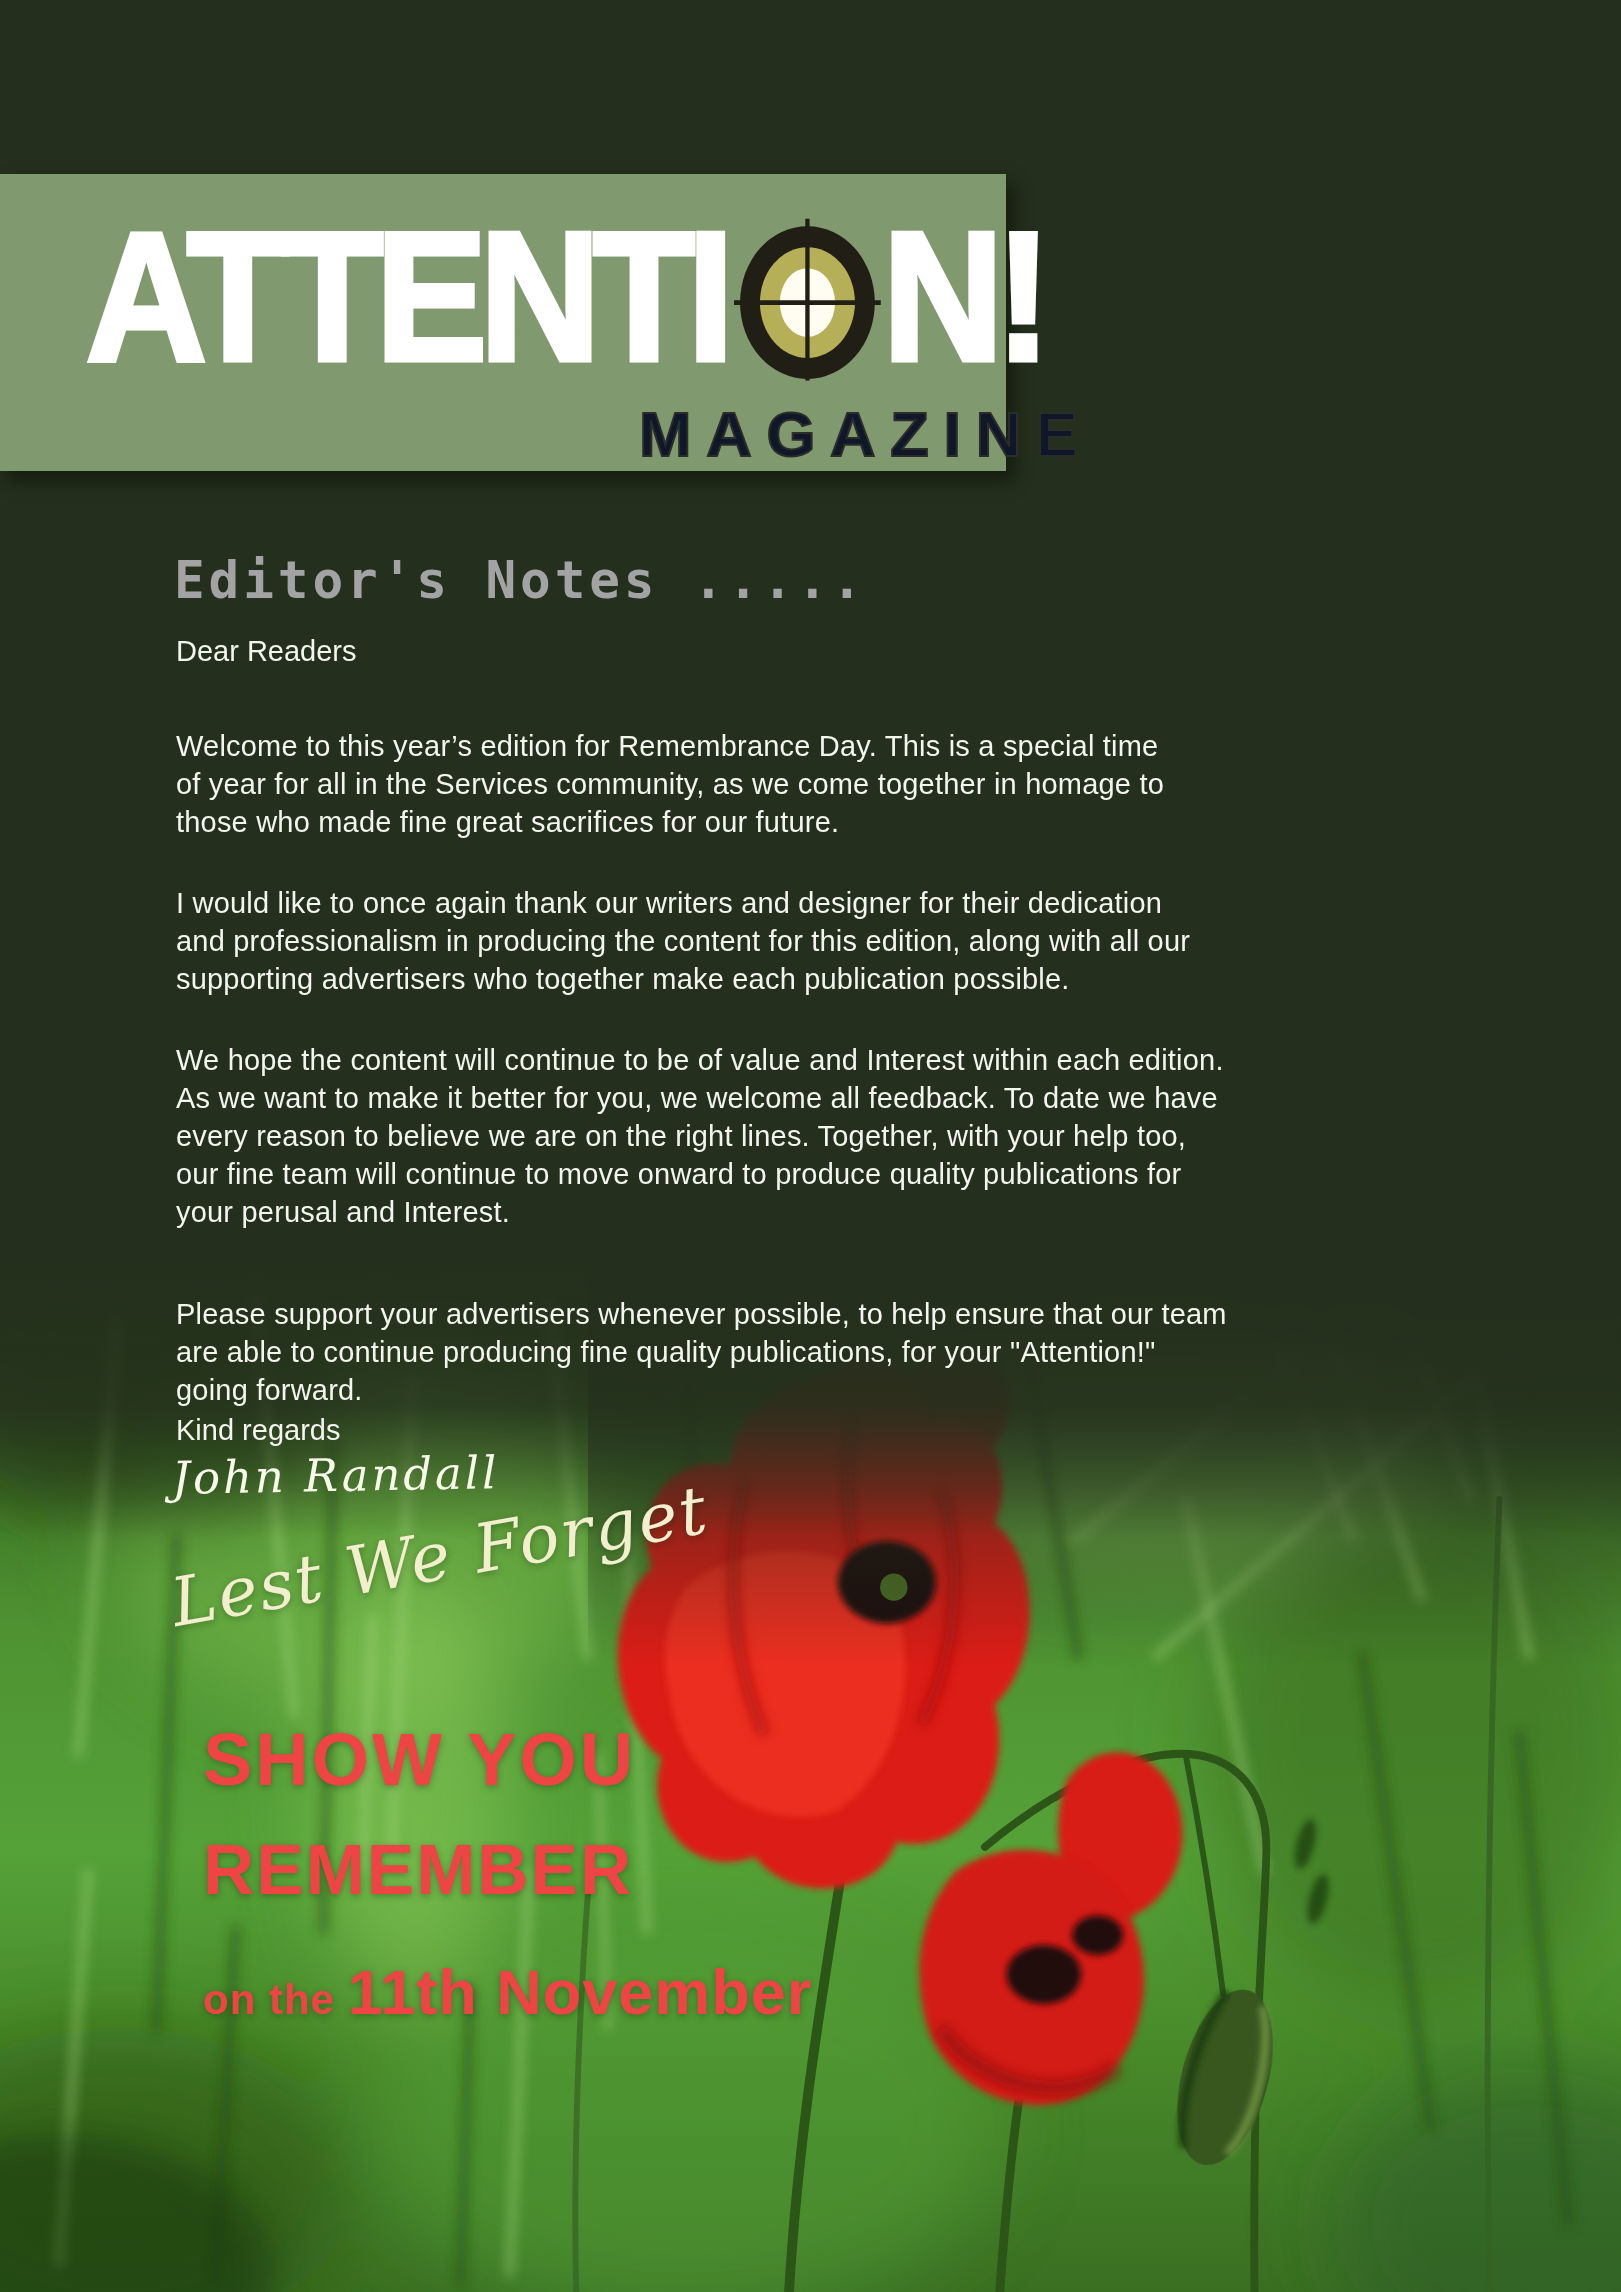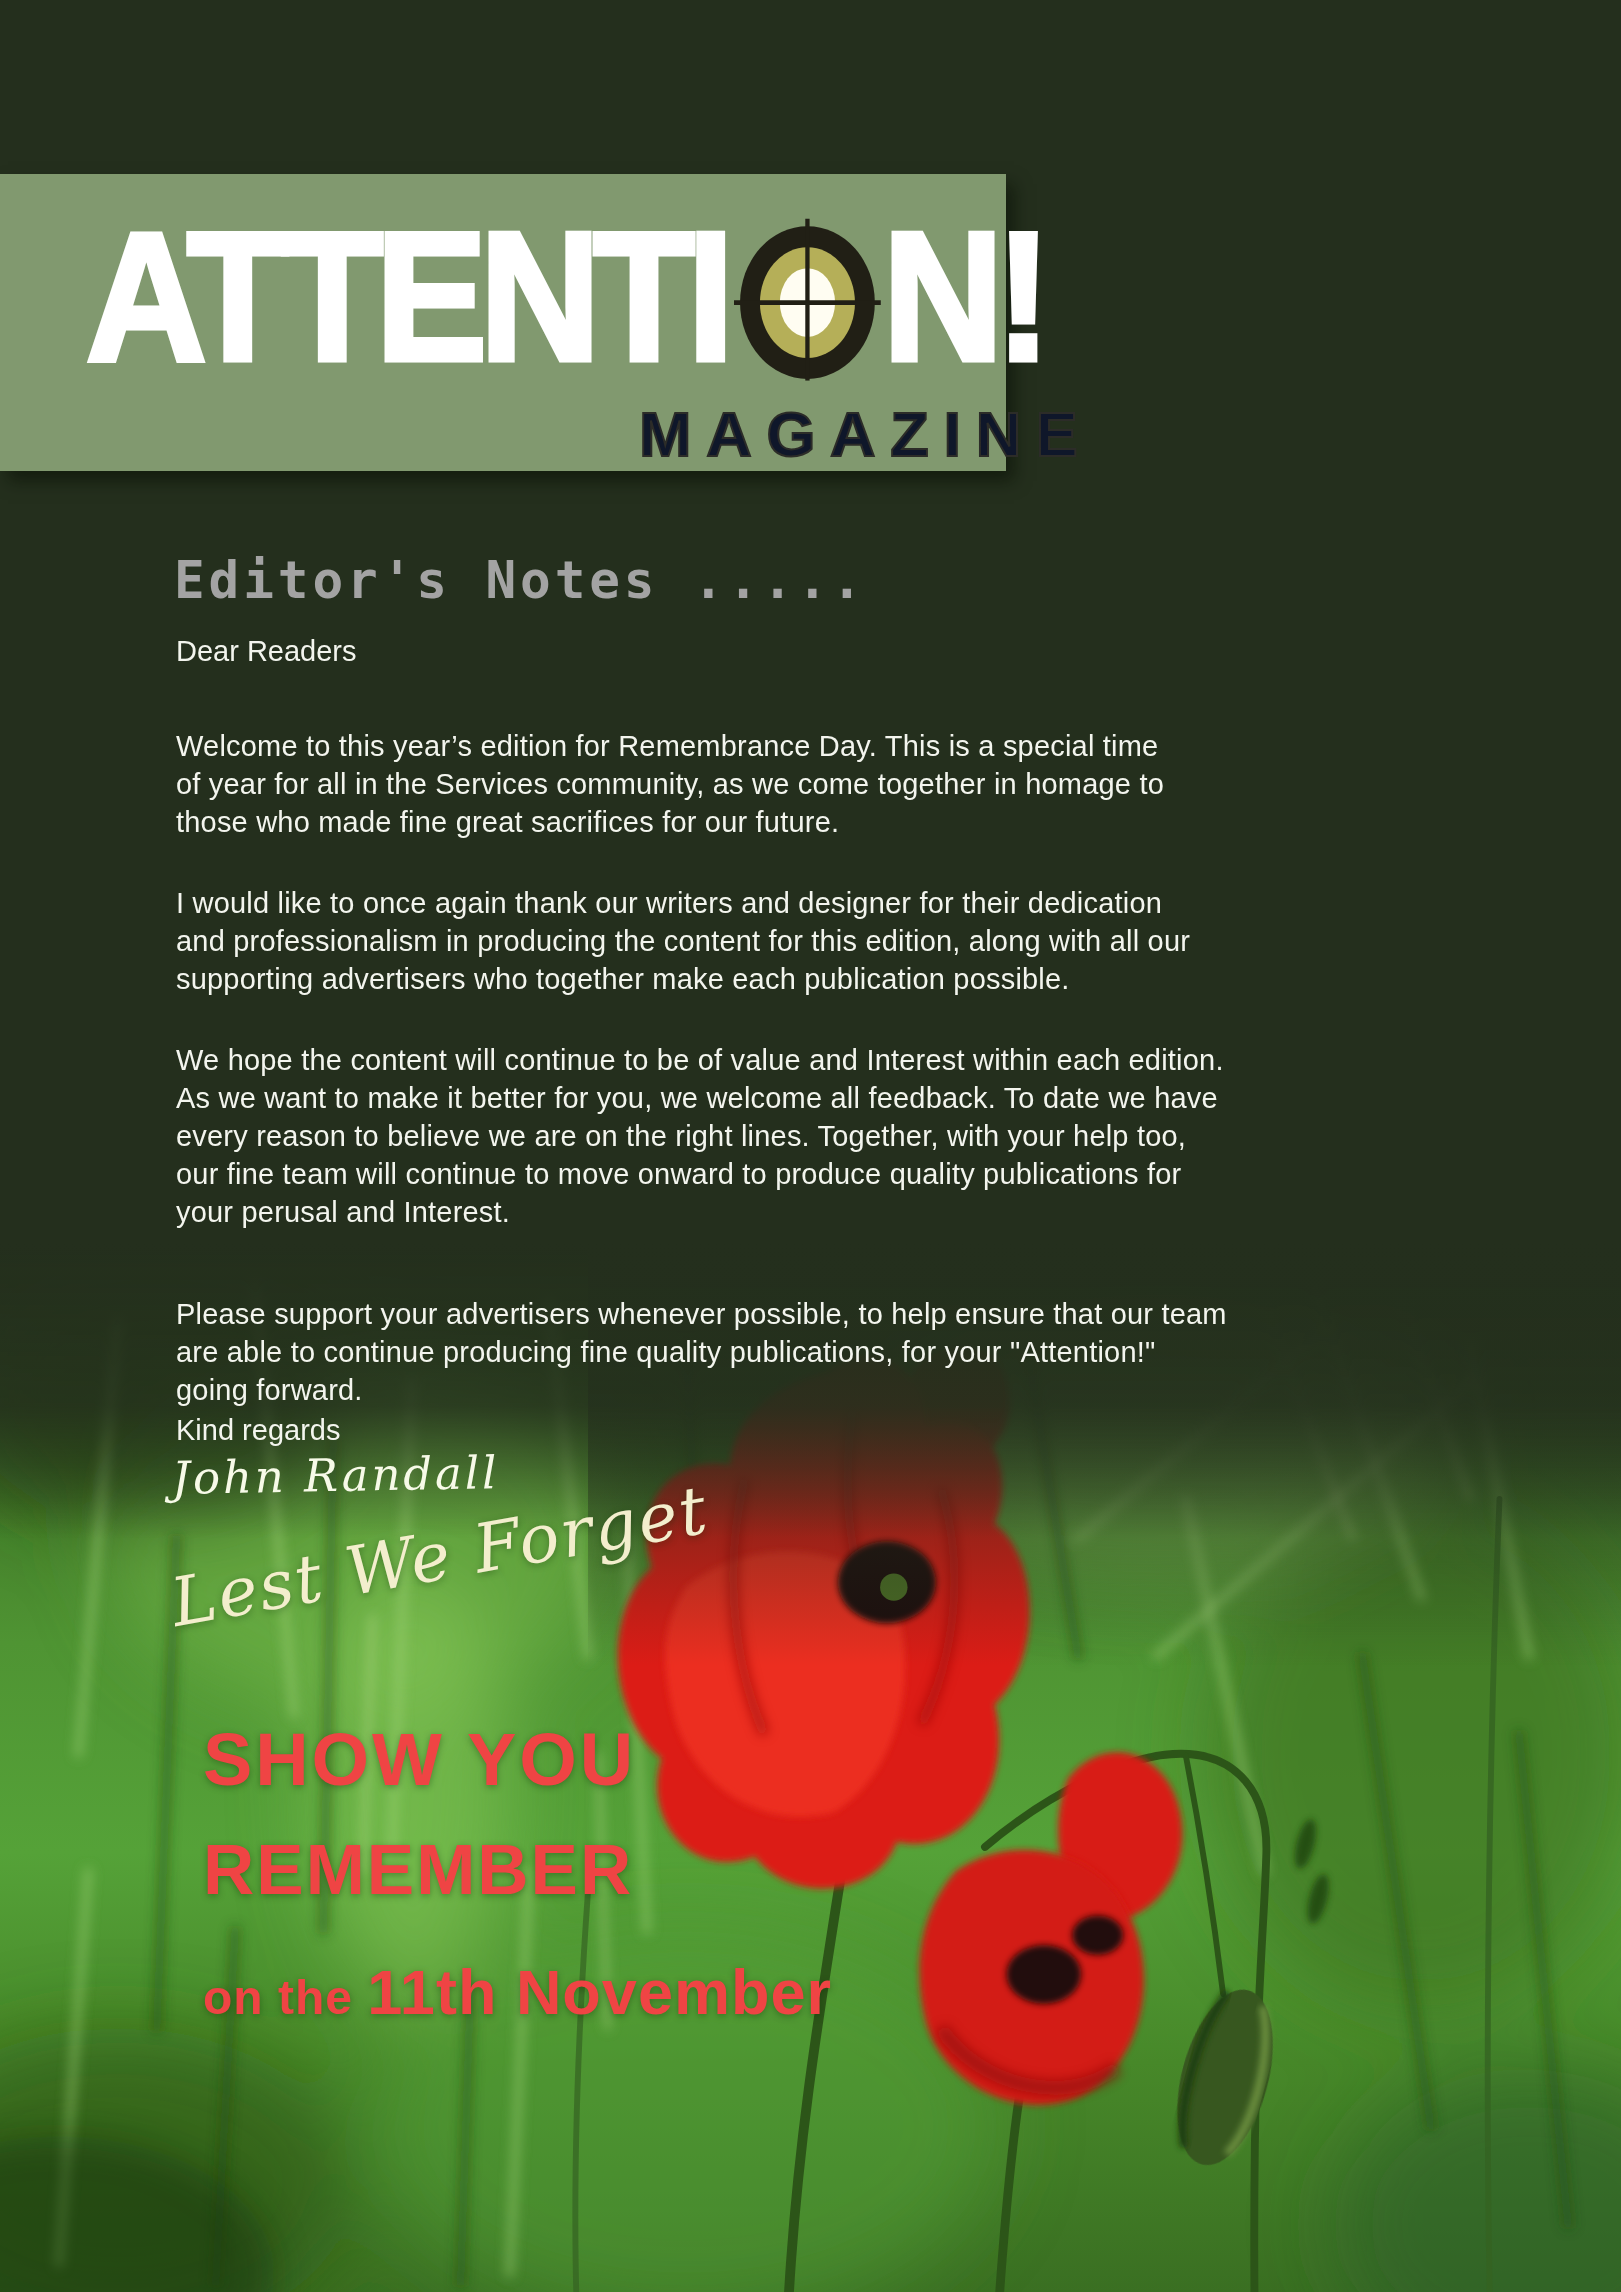--- a/index.html
+++ b/index.html
@@ -35,21 +35,21 @@
 
   
   .script{position:absolute;left:178px;top:1570px;font:italic 67px/1 "DejaVu Serif",serif;
           color:#f3eecd;transform:rotate(-10deg);transform-origin:left bottom;z-index:6;
           letter-spacing:2px;text-shadow:0 2px 7.8px rgba(10,40,5,.35);}
   .serif-big{position:absolute;left:169px;font-family:Liberation Sans, sans-serif;font-weight:700;
              color:#ef4444;z-index:6;text-shadow:0 2px 7.8px rgba(10,40,5,.35);white-space:nowrap;margin-left:34px;}
   .l1{top:1717px;font-size:74px;letter-spacing:2.9px;}
   .l2{top:1829px;font-size:71px;letter-spacing:2px;}
   .l3{top:1956px;font-size:63px;letter-spacing:1px;}
-  .l3 .small{font-size:48px;}
+  .l3 .small{font-size:42px;}
   .l4{top:2025px;font-size:53px;letter-spacing:1px;}
 </style>
 </head>
 <body>
 
 <div class="page">
 
   <div class="photo">
     <svg viewBox="0 0 1654 1070" preserveAspectRatio="none">
       <defs>

